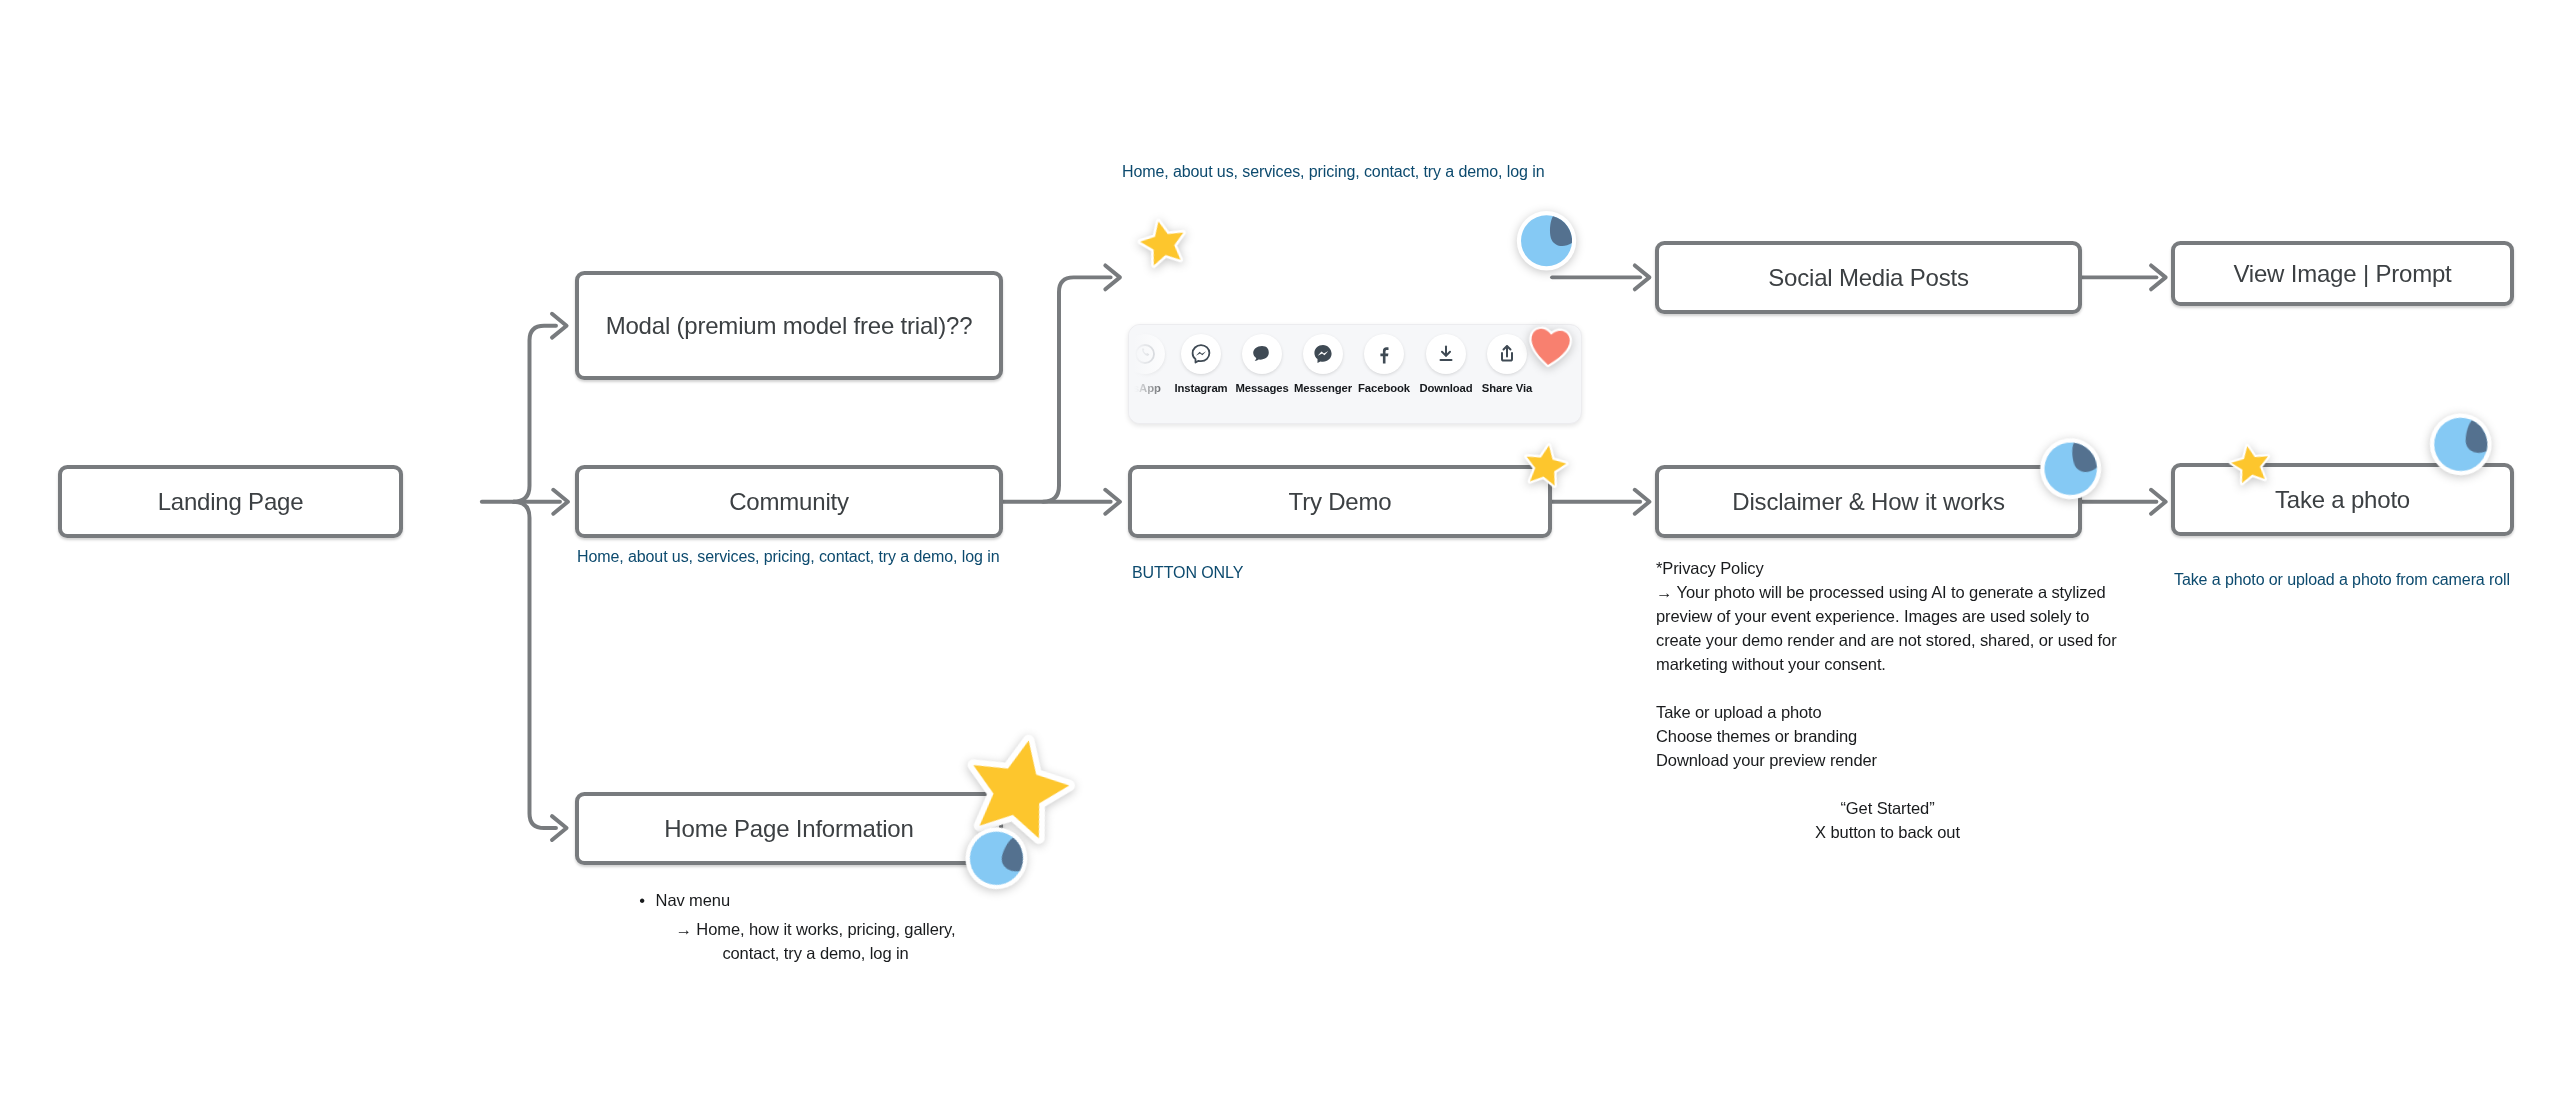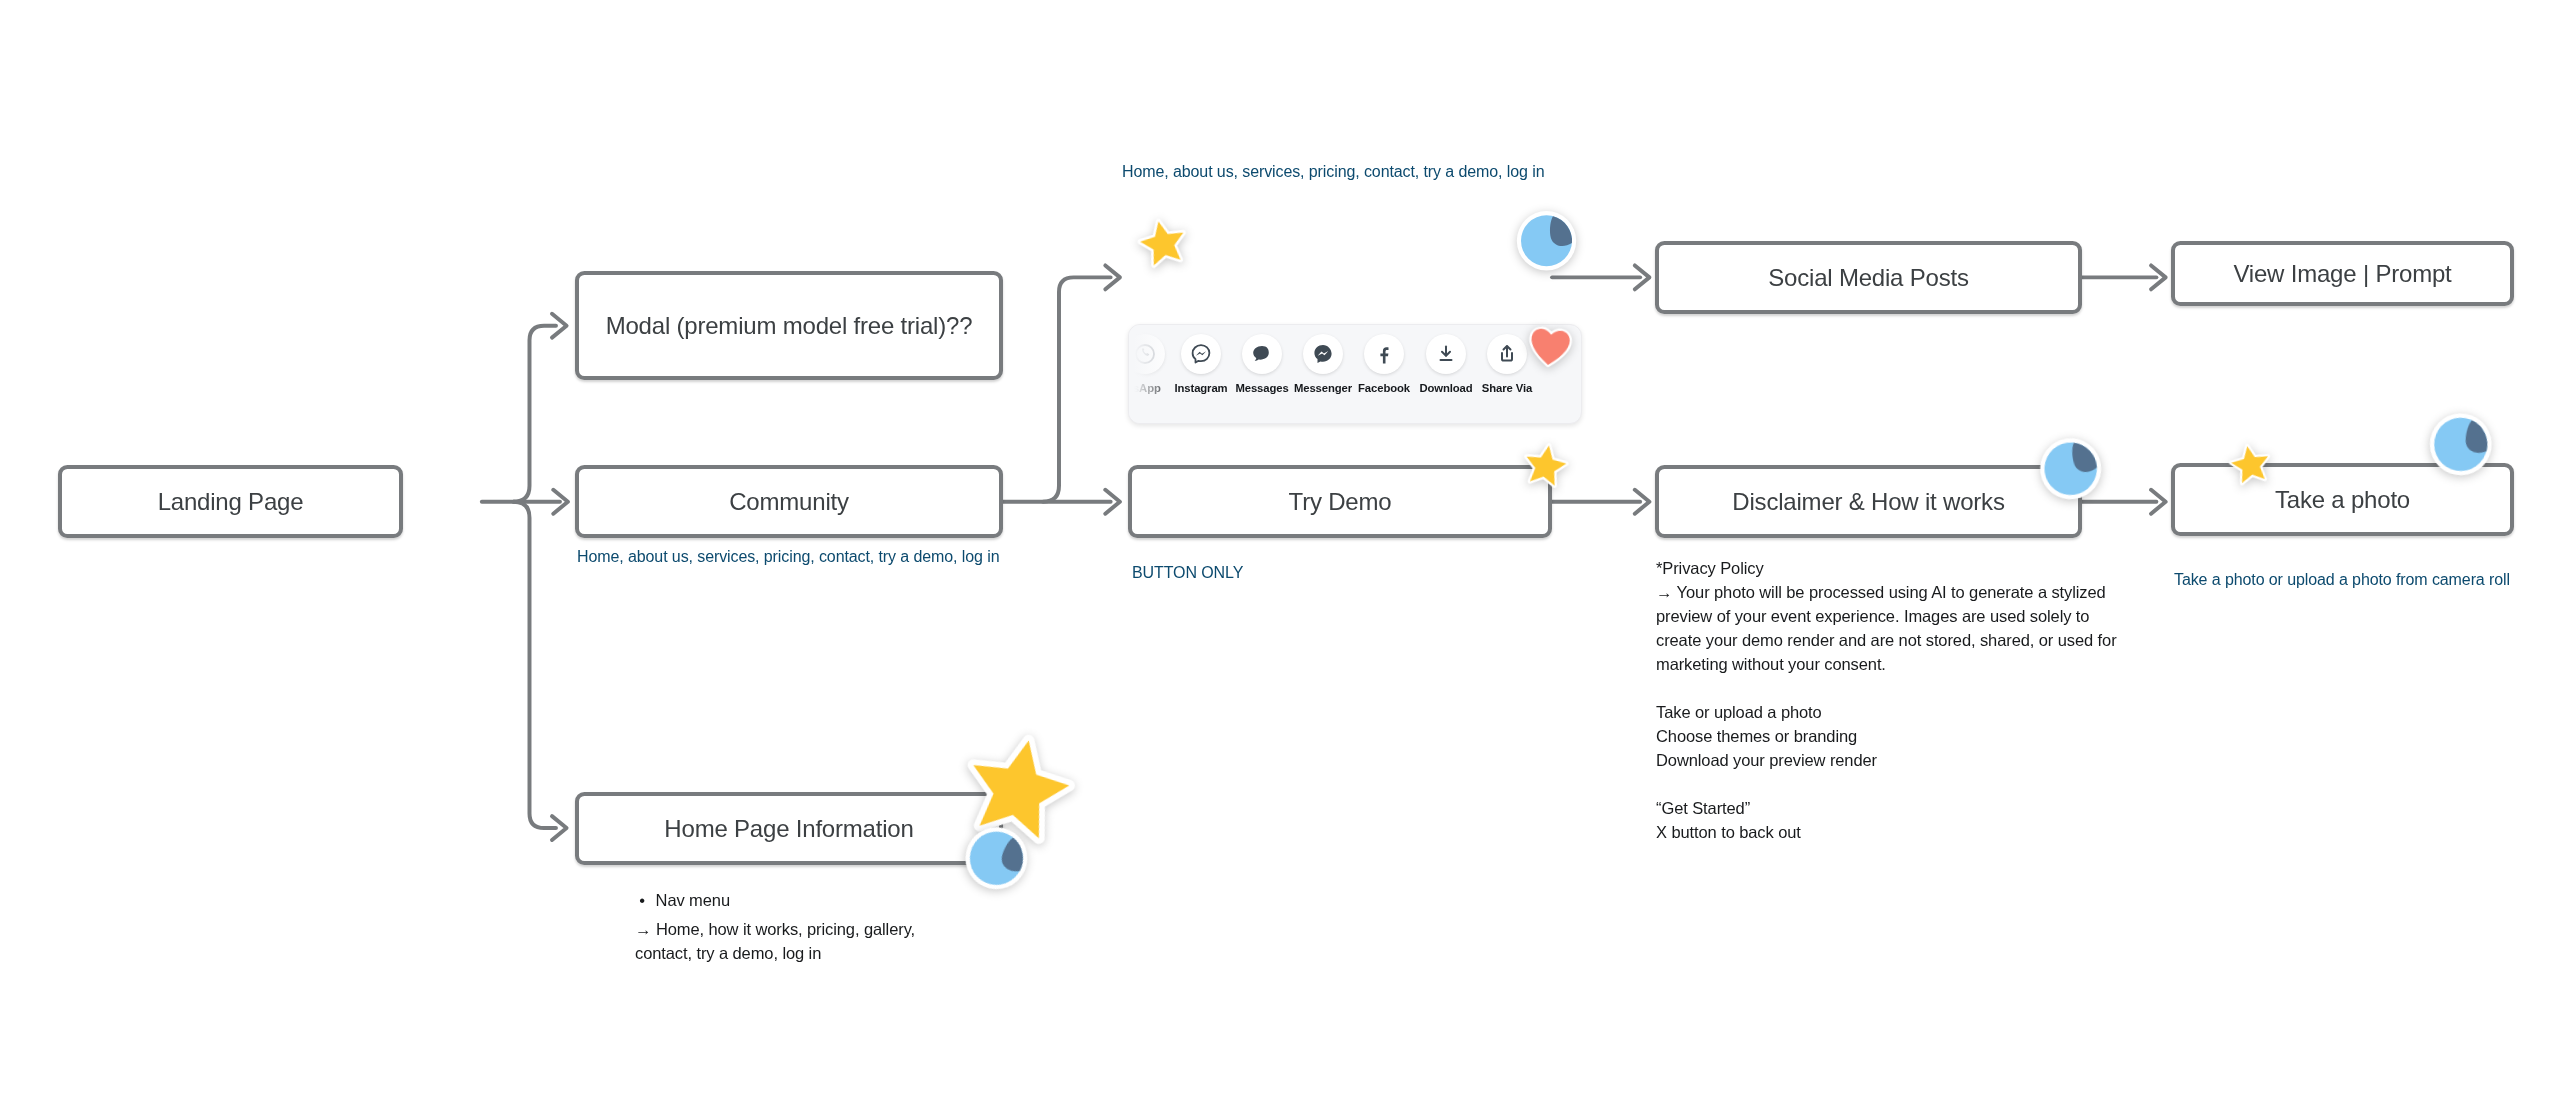--- a/index.html
+++ b/index.html
@@ -16,21 +16,21 @@
     box-shadow:0 2px 2.6px rgba(0,0,0,.18);
     padding:0 22.5px;line-height:1.32;
   }
   
   .note{
     position:absolute;font-size:16px;letter-spacing:-0.1px;color:#0c4a6e;
     white-space:nowrap;line-height:24px;
   }
   .noteblock{position:absolute;font-size:16.5px;letter-spacing:-0.1px;color:#191b1d;line-height:24px;}
   .noteblock p{margin:0 0 24px 0;white-space:pre-line;}
-  .noteblock p:last-child{margin-bottom:0;}
+  .noteblock p:last-child{margin-bottom:0;text-align:center;}
   .bullet-row{display:flex;align-items:baseline;padding-left:9.3px;}
   .bullet-dot{font-size:16.5px;margin-right:10.6px;}
   
   #connector-layer{position:absolute;left:0;top:0;}
   #connector-layer path{fill:none;stroke:#787b7e;stroke-width:6;stroke-linecap:round;stroke-linejoin:round;}
   
   #share-widget{
     position:absolute;left:1128px;top:324px;width:452px;height:98px;
     background:#f6f7f9;border:1.3px solid #ececef;border-radius:12px;
     box-shadow:0 2px 5.3px rgba(0,0,0,.10);overflow:hidden;

